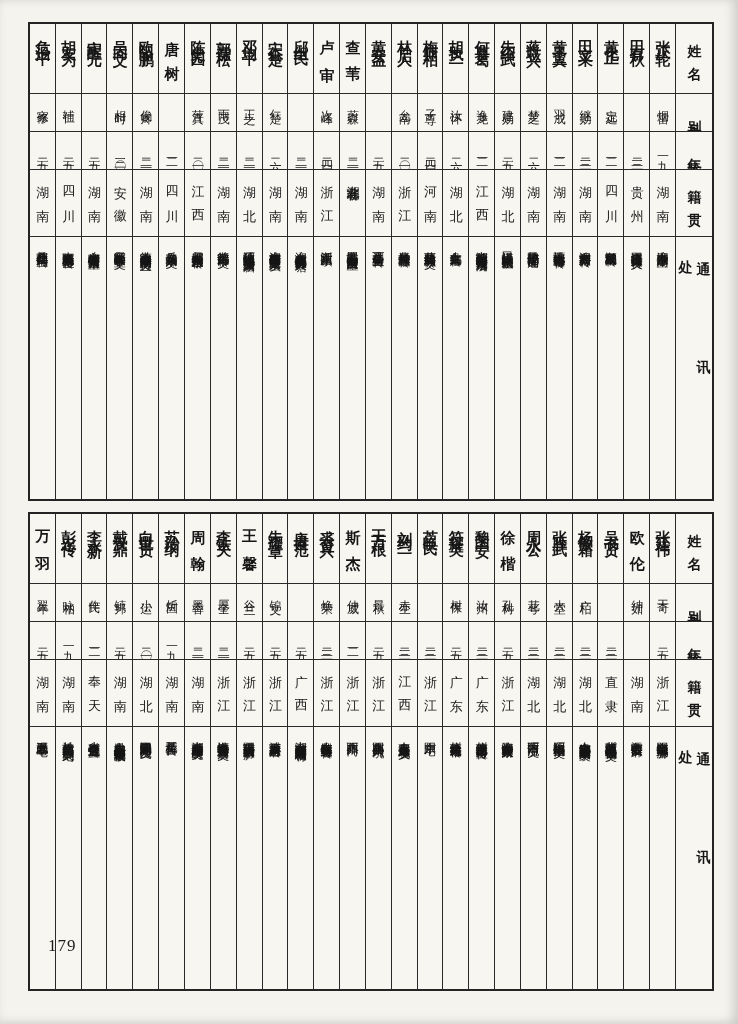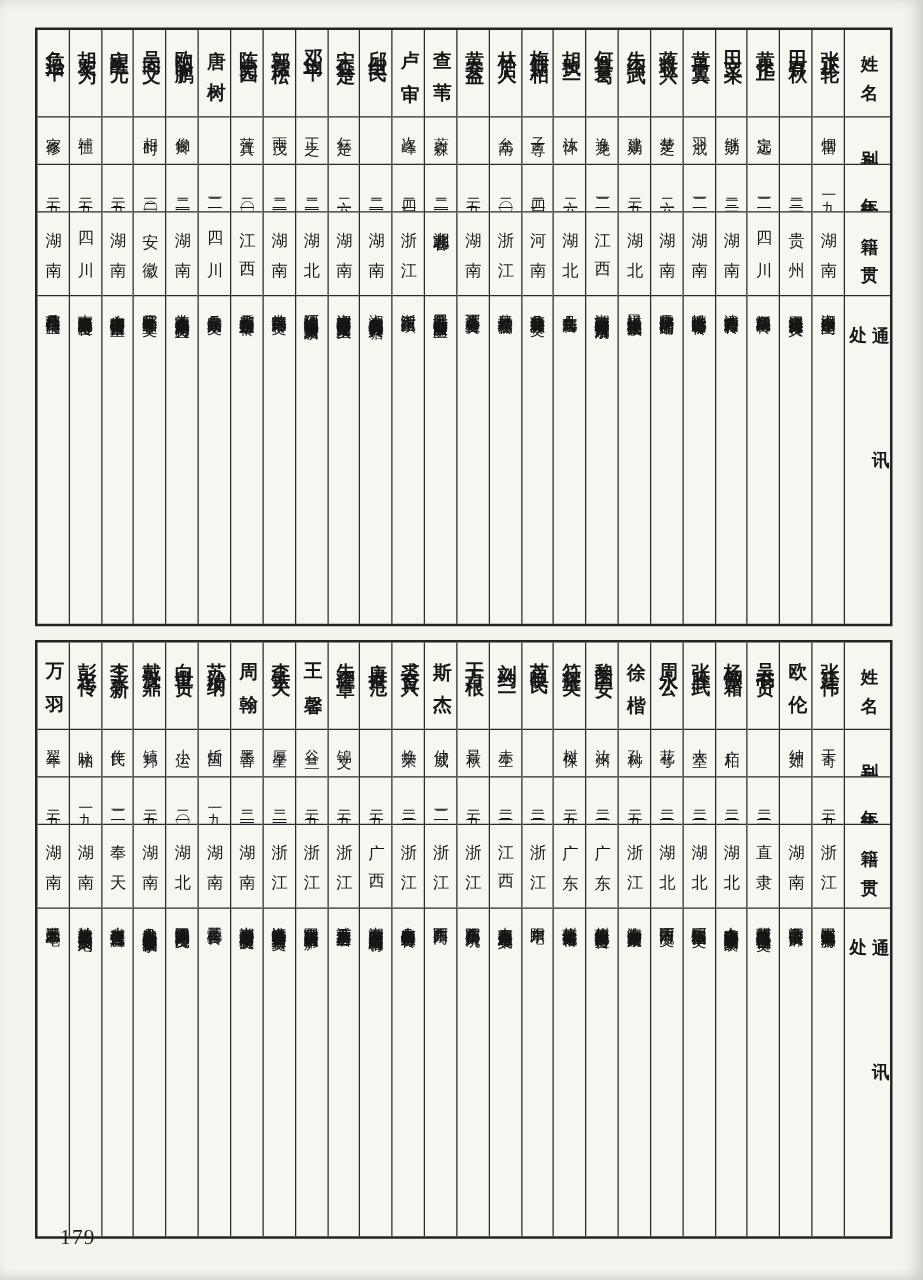--- a/index.html
+++ b/index.html
@@ -73,21 +73,21 @@
   .hdr{
     font-weight:bold;font-size:14px;
   }
   .hdr-name  {letter-spacing:23px;padding-top:9px;}
   .hdr-alias {letter-spacing:4px;justify-content:center;}
   .hdr-age   {letter-spacing:4px;justify-content:center;}
   .hdr-native{letter-spacing:23px;padding-top:9px;}
   .hdr-contact{letter-spacing:100px;padding-top:12px;}
 
   .page-number{
-    position:absolute;left:48px;top:980px;
+    position:absolute;left:48px;top:936px;
     font-size:17px;color:#1c1c1c;letter-spacing:1px;
   }
 </style>
 </head>
 <body>
 
 <div class="page">
   <div class="tables">
 
     <div class="table">

